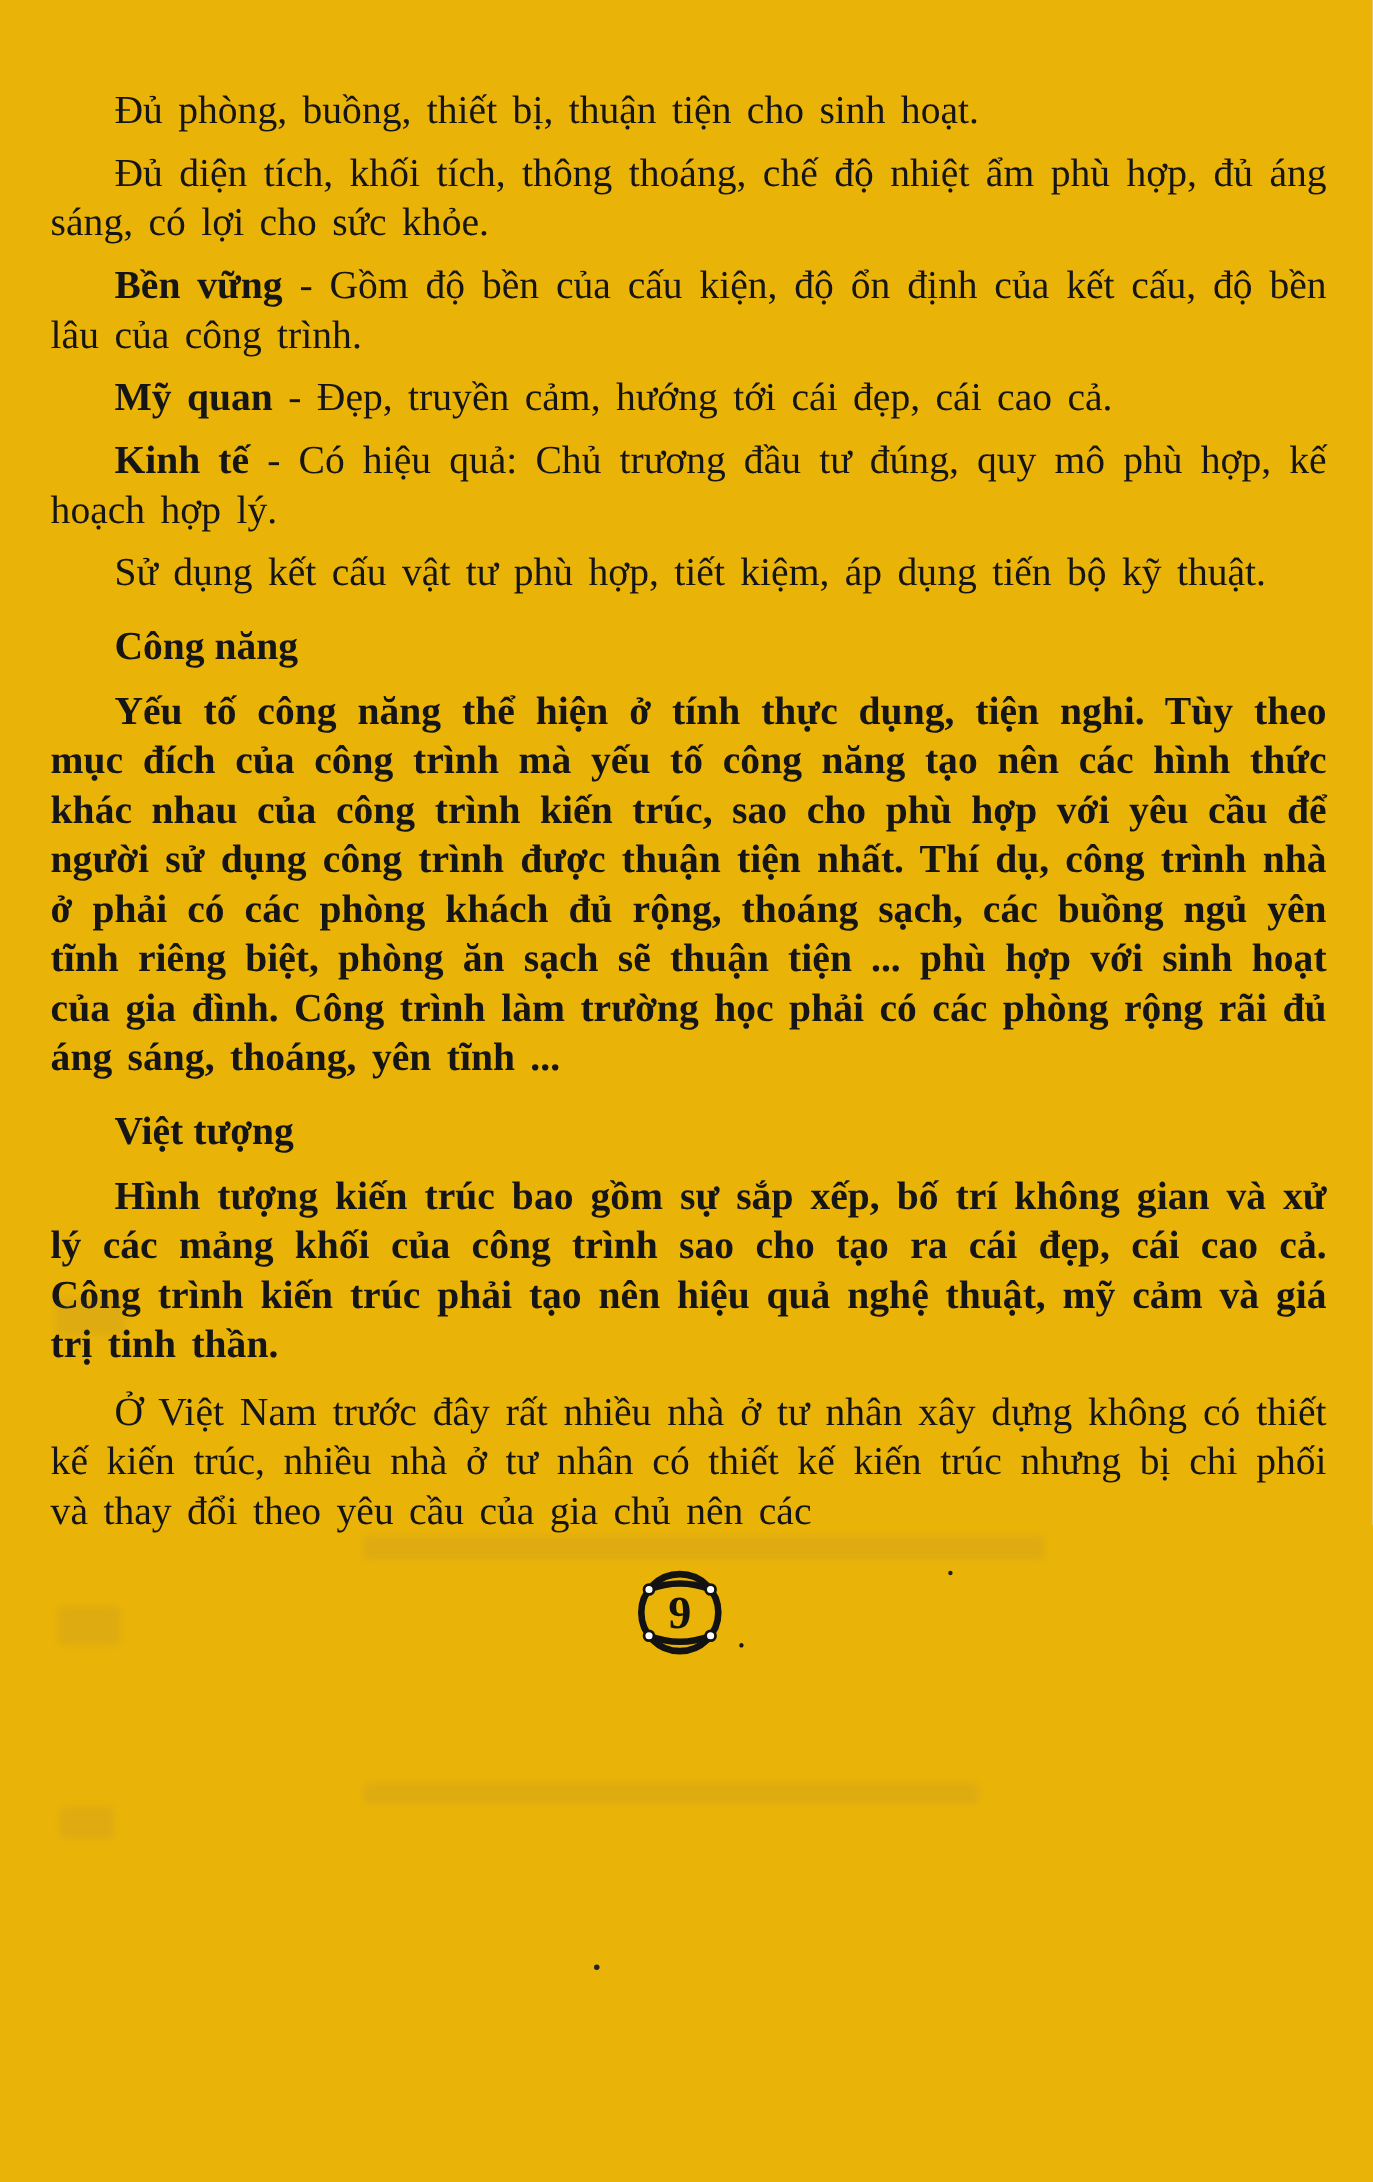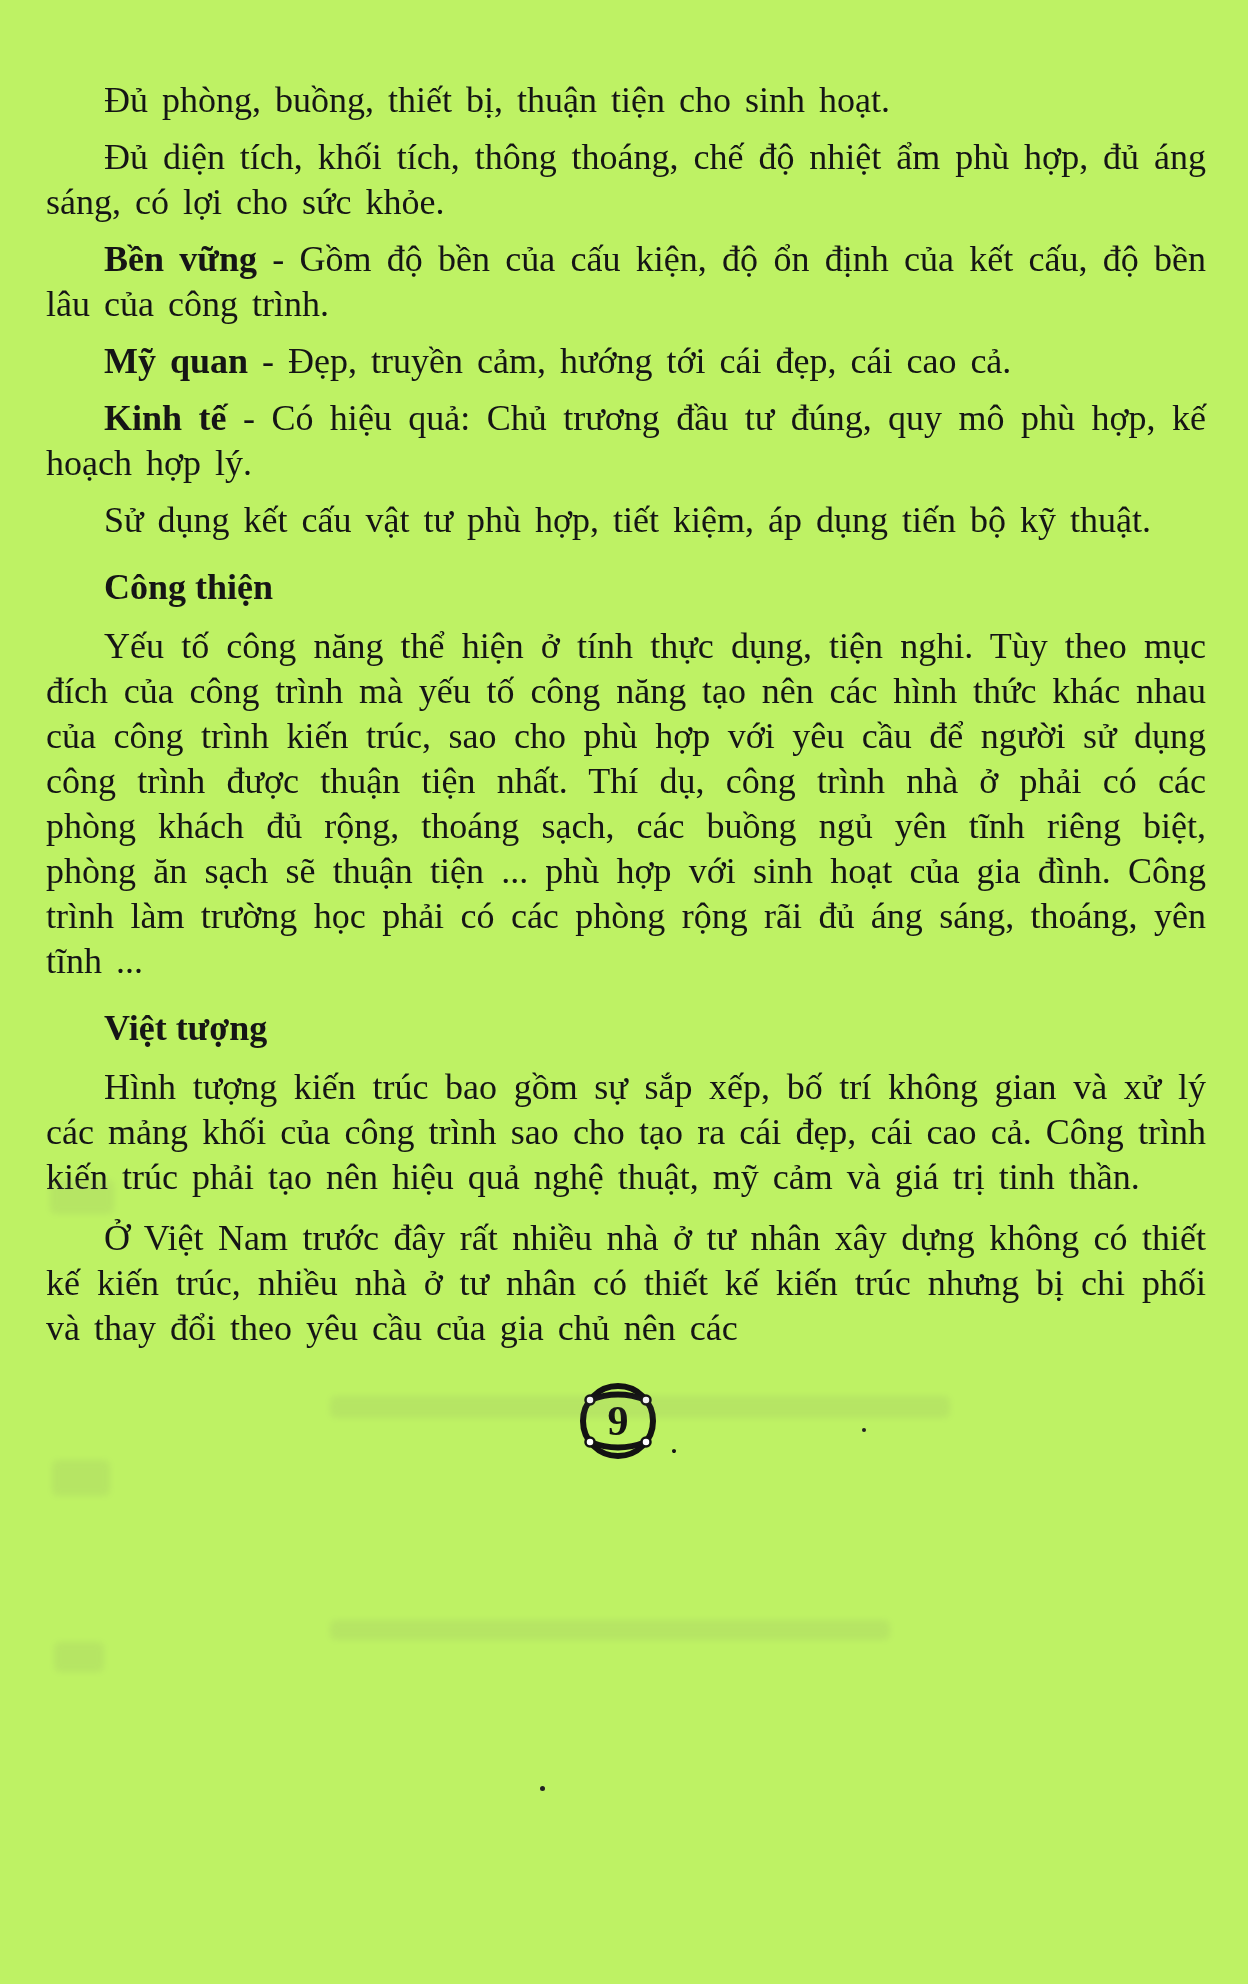--- a/index.html
+++ b/index.html
@@ -1,21 +1,21 @@
 <!DOCTYPE html>
 <html><head>
 <meta charset="utf-8">
 <style>
   html, body { margin: 0; padding: 0; background: #e8e8e8; }
   .page {
     position: relative;
     width: 1248px;
     height: 1984px;
     margin: 0 auto;
-    background: #bef264;
+    background: #eab308;
     color: #151515;
     font-family: "Liberation Serif", serif;
     overflow: hidden;
     box-sizing: border-box;
     padding: 78px 42px 0 46px;
   }
   .body-para {
     margin: 0 0 12px 0;
     font-size: 36px;
     line-height: 45px;
@@ -33,21 +33,21 @@
     text-indent: 58px;
   }
   .sub-heading {
     margin: 22px 0 14px 0;
     font-family: "Liberation Serif", serif;
     font-weight: bold;
     font-size: 36px;
     line-height: 45px;
     text-indent: 58px;
   }
-  .sub-body { margin-bottom: 14px; }
+  .sub-body { margin-bottom: 14px; font-weight: bold; }
   .closing-para { margin-top: 16px; }
   .footer {
     margin-top: 26px;
     display: flex;
     justify-content: center;
     align-items: flex-end;
     position: relative;
   }
   .ornament { display: block; }
   .trailing-mark {
@@ -81,21 +81,21 @@
 
   <p class="body-para"><b>Bền vững</b><span> - Gồm độ bền của cấu kiện, độ ổn định của kết cấu, độ bền lâu của công trình.</span></p>
 
   <p class="body-para"><b>Mỹ quan</b><span> - Đẹp, truyền cảm, hướng tới cái đẹp, cái cao cả.</span></p>
 
   <p class="body-para"><b>Kinh tế</b><span> - Có hiệu quả: Chủ trương đầu tư đúng, quy mô phù hợp, kế hoạch hợp lý.</span></p>
 
   <p class="body-para"><span>Sử dụng kết cấu vật tư phù hợp, tiết kiệm, áp dụng tiến bộ kỹ thuật.</span></p>
 
 
-  <h3 class="sub-heading">Công thiện</h3>
+  <h3 class="sub-heading">Công năng</h3>
   <p class="body-para sub-body"><span>Yếu tố công năng thể hiện ở tính thực dụng, tiện nghi. Tùy theo mục đích của công trình mà yếu tố công năng tạo nên các hình thức khác nhau của công trình kiến trúc, sao cho phù hợp với yêu cầu để người sử dụng công trình được thuận tiện nhất. Thí dụ, công trình nhà ở phải có các phòng khách đủ rộng, thoáng sạch, các buồng ngủ yên tĩnh riêng biệt, phòng ăn sạch sẽ thuận tiện ... phù hợp với sinh hoạt của gia đình. Công trình làm trường học phải có các phòng rộng rãi đủ áng sáng, thoáng, yên tĩnh ...</span></p>
 
 
   <h3 class="sub-heading">Việt tượng</h3>
   <p class="body-para sub-body"><span>Hình tượng kiến trúc bao gồm sự sắp xếp, bố trí không gian và xử lý các mảng khối của công trình sao cho tạo ra cái đẹp, cái cao cả. Công trình kiến trúc phải tạo nên hiệu quả nghệ thuật, mỹ cảm và giá trị tinh thần.</span></p>
 
   <p class="body-para closing-para"><span>Ở Việt Nam trước đây rất nhiều nhà ở tư nhân xây dựng không có thiết kế kiến trúc, nhiều nhà ở tư nhân có thiết kế kiến trúc nhưng bị chi phối và thay đổi theo yêu cầu của gia chủ nên các</span></p>
 
   <div class="footer">
     <svg class="ornament" width="88" height="88" viewBox="0 0 88 88" xmlns="http://www.w3.org/2000/svg">

